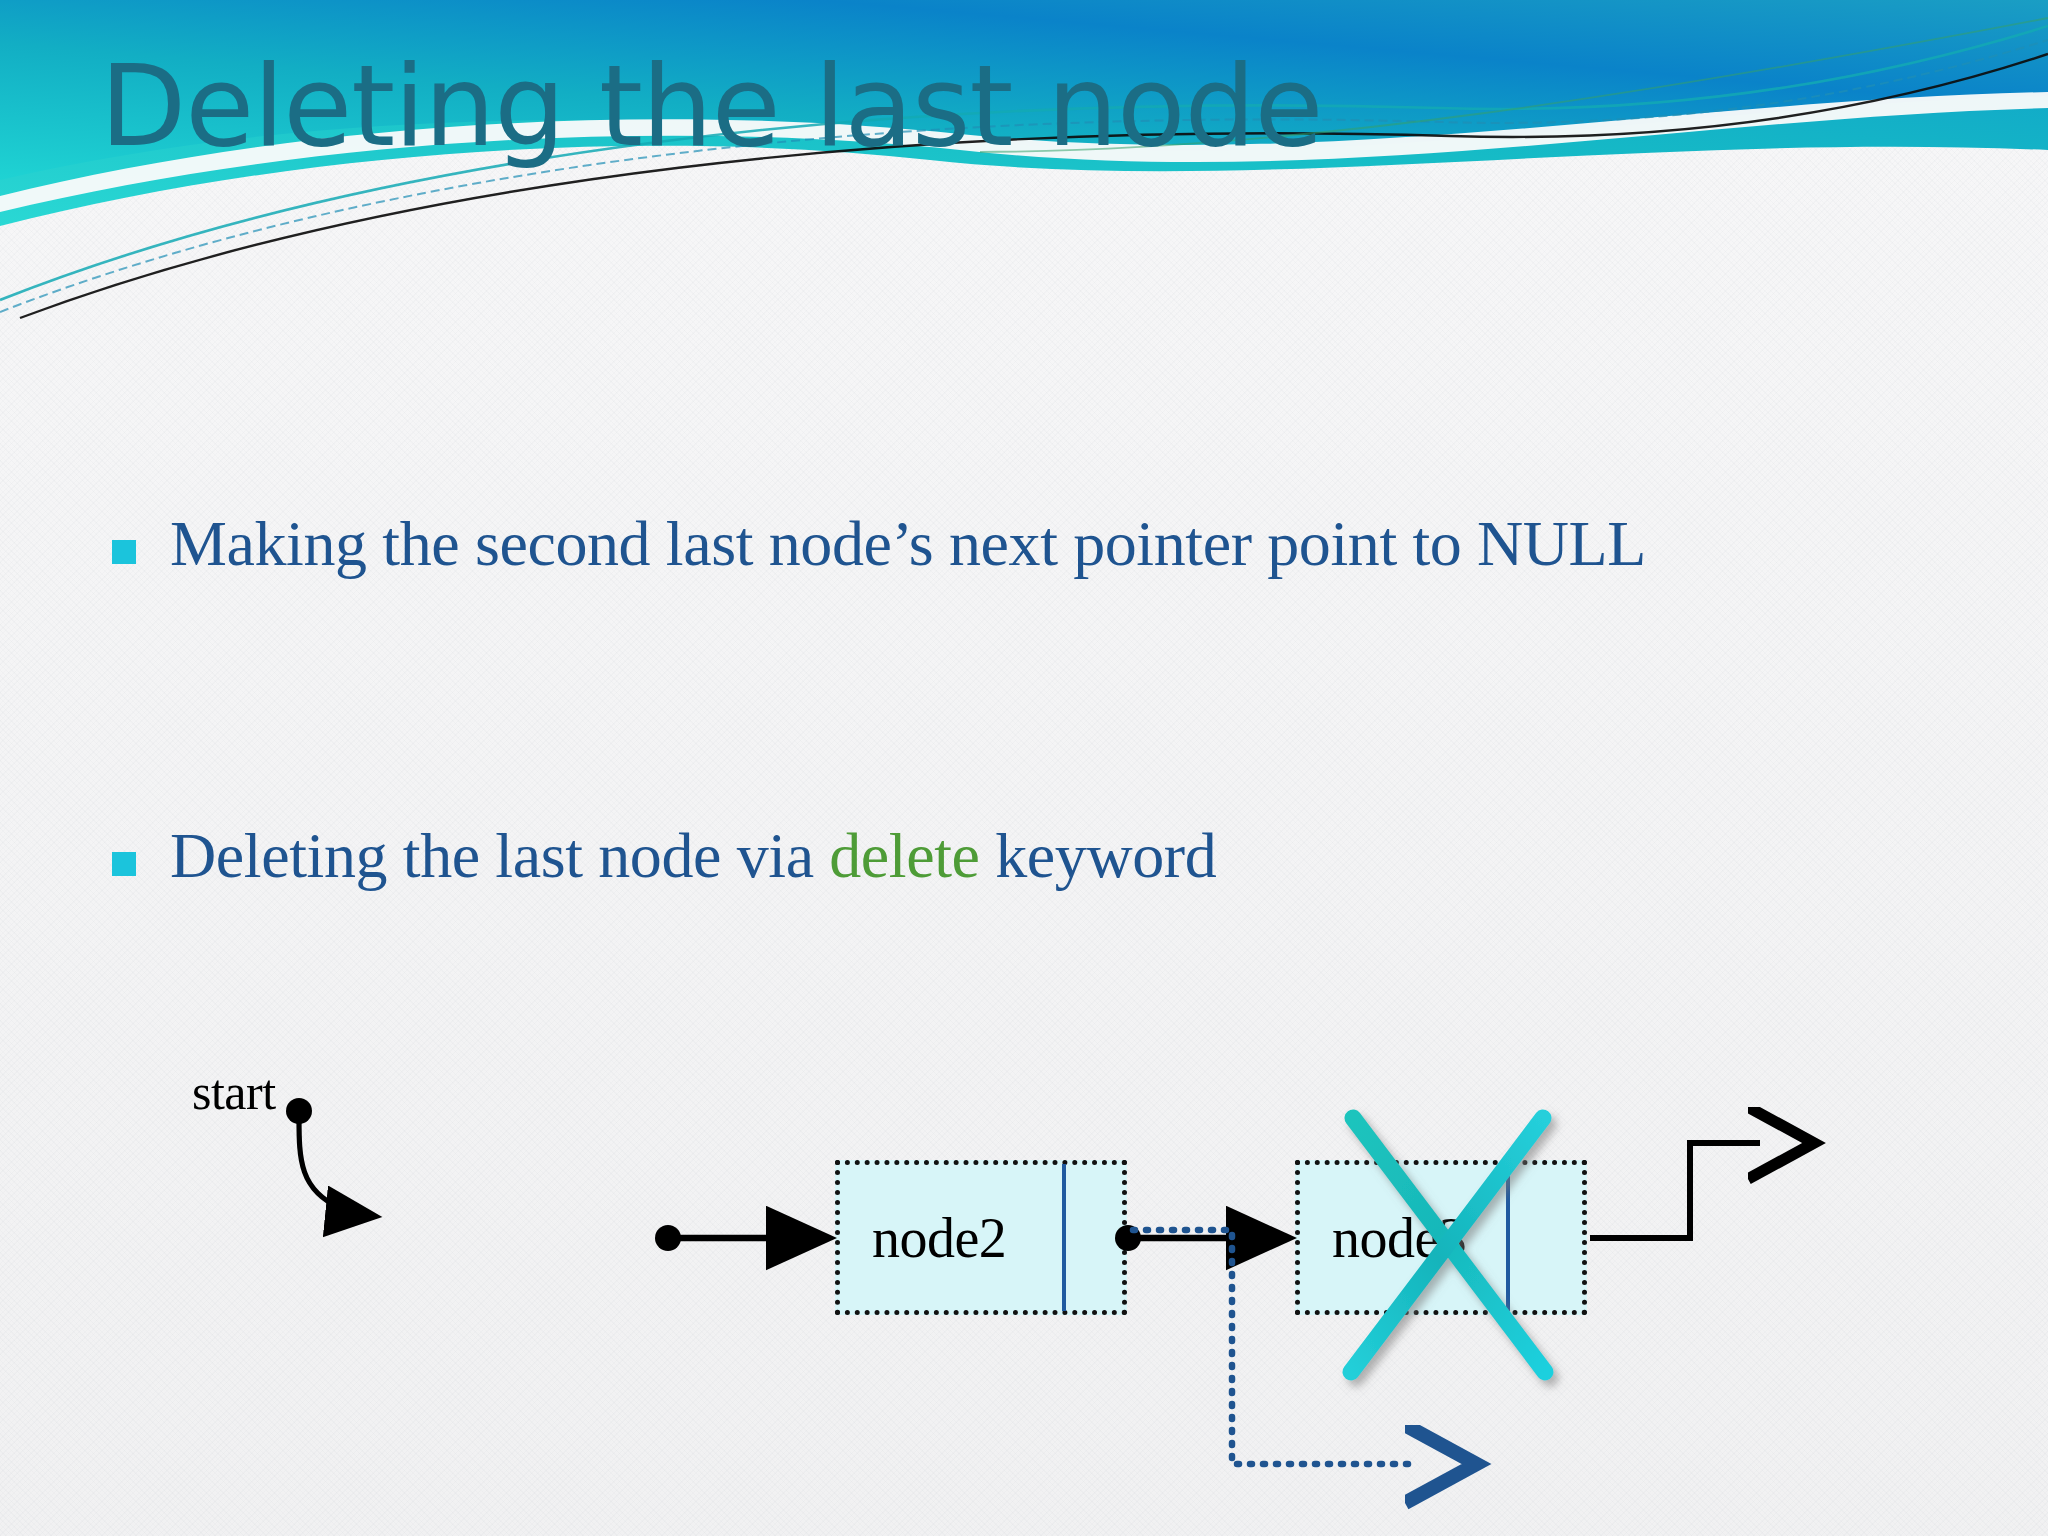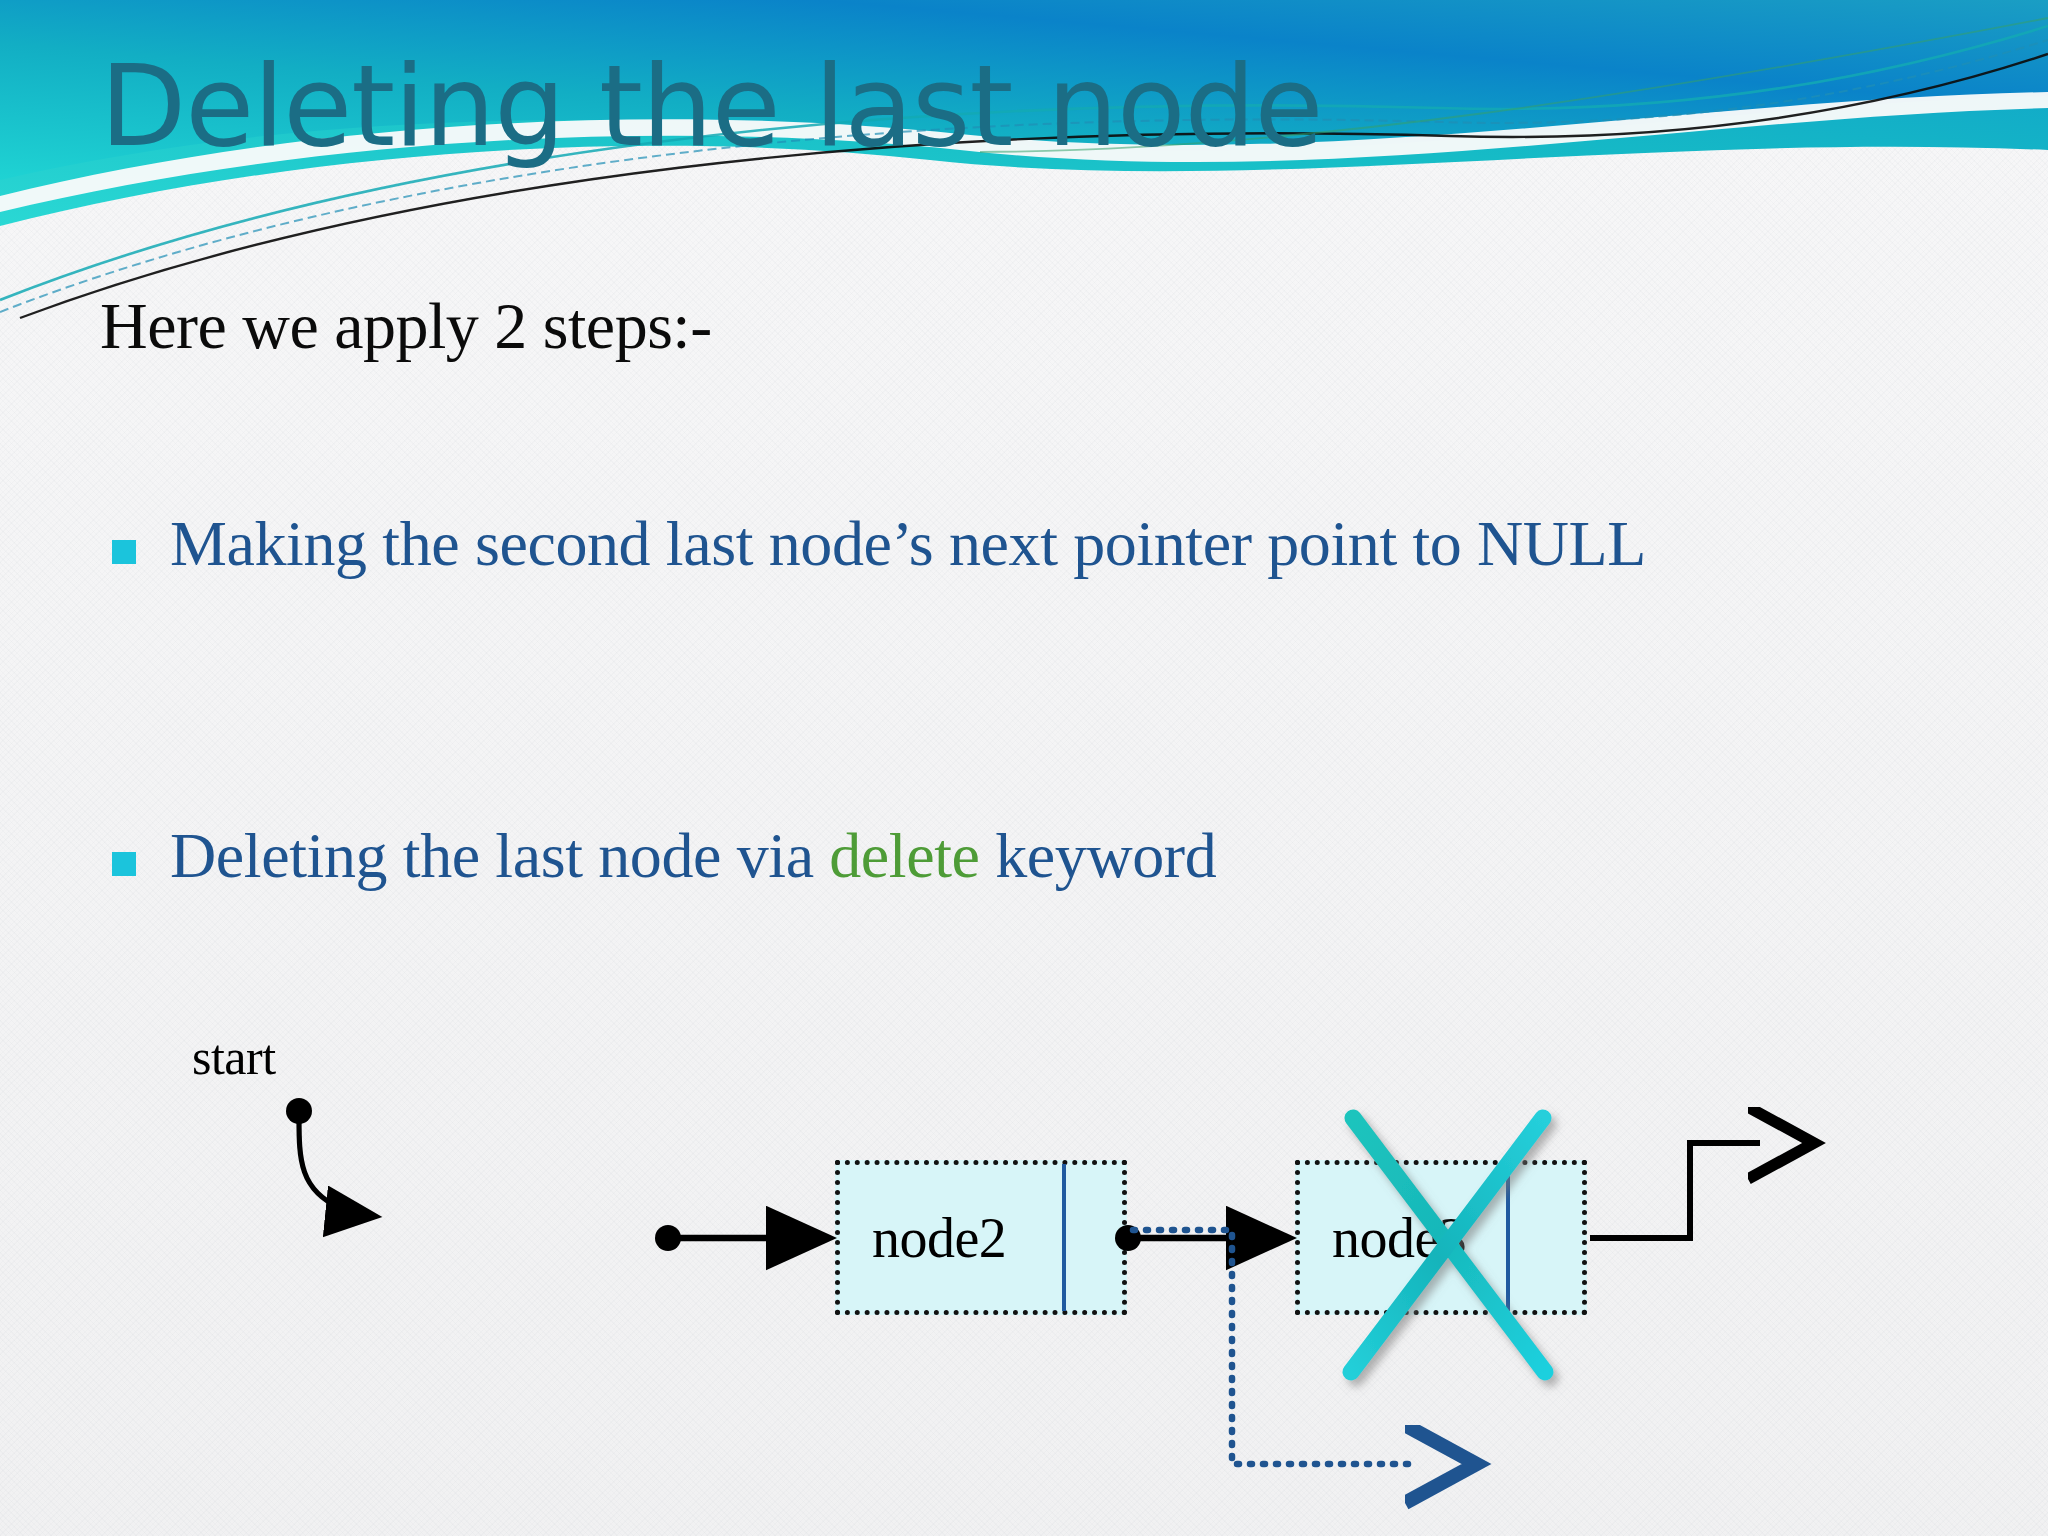--- a/index.html
+++ b/index.html
@@ -50,21 +50,21 @@
     letter-spacing:-.4px;
   }
   .kw-delete{color:#4e9c37;}
 
   #b1{left:112px;top:508px;}
   #b2{left:112px;top:820px;}
 
   
   #diagram{position:absolute;left:0;top:0;width:2048px;height:1536px;}
   .dlabel{
-    position:absolute;font-size:50px;color:#000;letter-spacing:-.5px;
+    position:absolute;font-size:50px;color:#000;letter-spacing:-.5px;margin-top:35px;
   }
   .node{
     position:absolute;height:155px;
     background:#d7f5f8;
     border:5px dotted #111;
     box-sizing:border-box;
   }
   .node .divider{
     position:absolute;top:-1px;bottom:-1px;width:4px;background:#1f5aa0;
   }
@@ -108,21 +108,20 @@
 
     <path d="M0,300 C380,150 900,92 1440,108 C1700,116 1900,72 2048,26" fill="none" stroke="#13a9b4" stroke-width="2.6" opacity=".85"></path>
     <path d="M0,312 C380,164 900,106 1440,122 C1700,130 1900,86 2048,40" fill="none" stroke="#1f8fb5" stroke-width="2" opacity=".7" stroke-dasharray="9 5"></path>
     <path d="M20,318 C400,176 920,120 1450,136 C1710,144 1910,100 2048,54" fill="none" stroke="#0d0d0d" stroke-width="2.4" opacity=".92"></path>
 
     <path d="M980,152 C1300,150 1640,96 2048,18" fill="none" stroke="#35a06a" stroke-width="1.8" opacity=".55"></path>
   </svg>
 
   <div id="title">Deleting the last node</div>
 
-  <div id="intro">Here we apply 2 steps:-</div>
 
   <div class="bullet-row" id="b2">
     <span class="bullet-mark"></span>
     <span class="bullet-text"><span>Deleting the last node via </span><span class="kw-delete">delete</span><span> keyword</span></span>
   </div>
 
   <div class="bullet-row" id="b1">
     <span class="bullet-mark"></span>
     <span class="bullet-text">
       <span>Making the second last node’s next pointer point to NULL</span>

